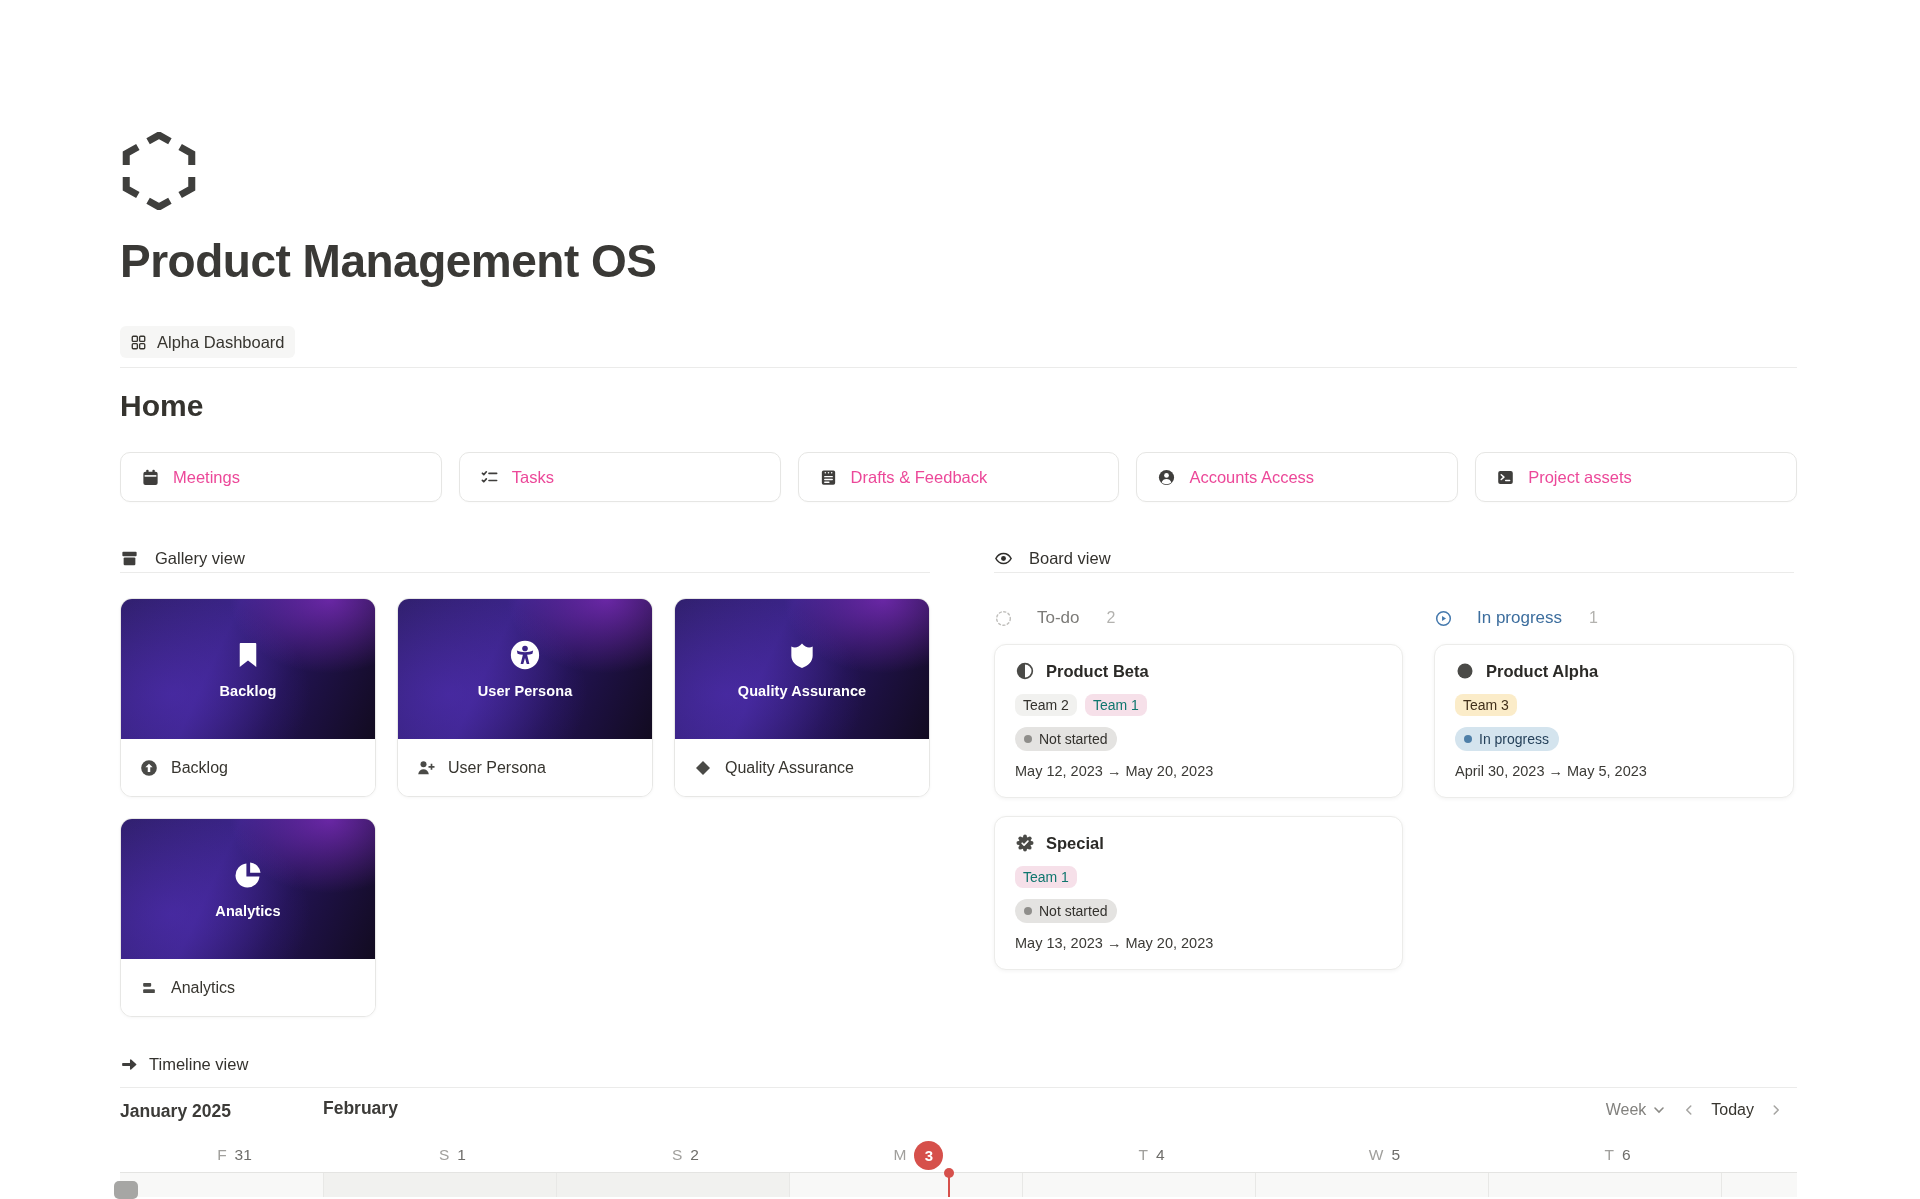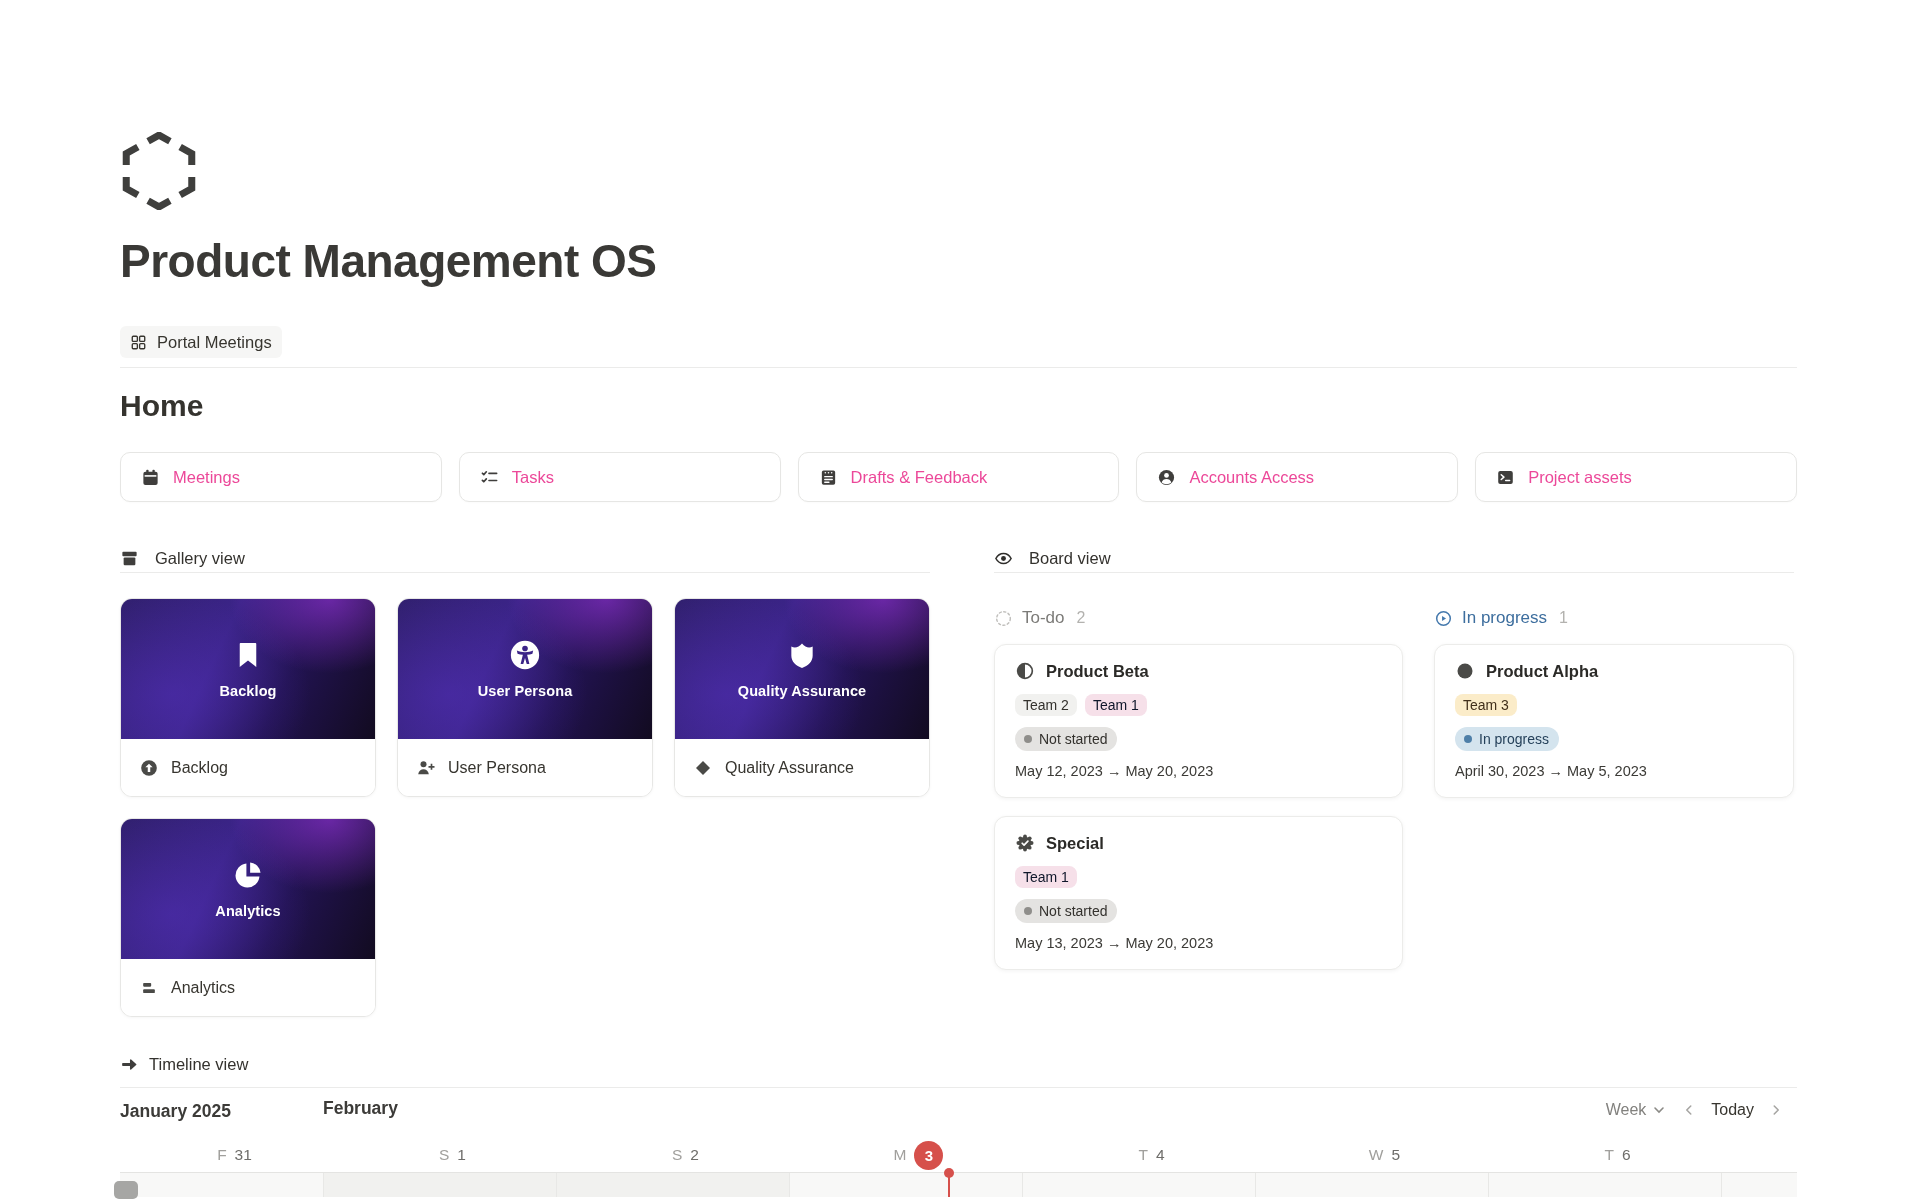--- a/index.html
+++ b/index.html
@@ -41,34 +41,34 @@
       linear-gradient(115deg,#31206f 0%,#3b2488 38%,#221352 64%,#120b20 100%);}
   .gcard-img .ilabel{font-size:14.5px;font-weight:600;color:#ffffff;letter-spacing:.1px;}
   .gcard-img .iicon{width:32px;height:32px;}
   .gcard-footer{height:57px;display:flex;align-items:center;gap:12px;padding:0 18px;background:#fff;}
   .gcard-footer .lbl{font-size:16px;font-weight:500;color:#37352f;}
   .icon20{width:20px;height:20px;}
   
   .board-cols{display:flex;gap:31px;}
   .bcol1{width:409px;}
   .bcol2{width:360px;}
-  .col-header{margin-top:32px;display:flex;align-items:center;gap:9px;height:26px;cursor:pointer;}
+  .col-header{margin-top:32px;display:flex;align-items:center;gap:24px;height:26px;cursor:pointer;}
   .col-header .cname{font-size:17px;font-weight:500;}
   .cname.todo{color:#7c7b78;}
   .cname.inprog{color:#3d6e9e;}
   .col-header .ccount{font-size:16px;color:#b3b2af;margin-left:3px;}
   .kcard{margin-top:13px;background:#fff;border:1px solid #ececea;border-radius:12px;
     padding:16px 20px 18px 20px;box-sizing:border-box;box-shadow:0 1px 4px rgba(15,15,15,.05);cursor:pointer;}
   .kcard + .kcard{margin-top:18px;}
   .ktitle{display:flex;align-items:center;gap:11px;}
   .ktitle .t{font-size:16.5px;font-weight:600;color:#2b2a27;}
   .krow-tags{margin-top:13px;display:flex;gap:8px;}
   .tag{display:inline-block;font-size:14px;line-height:20px;padding:1px 8px;border-radius:8px;white-space:nowrap;}
   .tag-gray{background:#f1f1ef;color:#33312d;}
-  .tag-pink{background:#f6e0e9;color:#0f172a;}
+  .tag-pink{background:#f6e0e9;color:#0f766e;}
   .tag-yellow{background:#fbecc9;color:#41301b;}
   .krow-status{margin-top:11px;}
   .status{display:inline-flex;align-items:center;gap:7px;font-size:14px;line-height:20px;padding:2px 10px 2px 9px;border-radius:999px;}
   .status-gray{background:#e4e3e1;color:#33312d;}
   .status-blue{background:#d4e4ee;color:#25415a;}
   .dot{width:8px;height:8px;border-radius:50%;}
   .dot-gray{background:#8f8e8b;}
   .dot-blue{background:#4e7fa8;}
   .kdates{margin-top:12px;font-size:14.5px;color:#3b3a36;}
   
@@ -115,21 +115,21 @@
   <div class="tab-row">
     <div class="tab">
       <span>
         <svg viewBox="0 0 24 24" width="17" height="17" fill="none" stroke="#37352f" stroke-width="1.9">
           <rect x="3.2" y="3.2" width="7.2" height="7.2" rx="1.4"></rect>
             <rect x="13.6" y="3.2" width="7.2" height="7.2" rx="1.4"></rect>
           <rect x="3.2" y="13.6" width="7.2" height="7.2" rx="1.4"></rect>
             <rect x="13.6" y="13.6" width="7.2" height="7.2" rx="1.4"></rect>
         </svg>
       </span>
-      <span class="lbl">Portal Meetings</span>
+      <span class="lbl">Alpha Dashboard</span>
     </div>
   </div>
   <div class="divider"></div>
 
   <h2 class="home-heading">Home</h2>
 
   <div class="qrow">
     <div class="qbtn">
       <span class="icon19">
         <svg viewBox="0 0 24 24" width="19" height="19">

